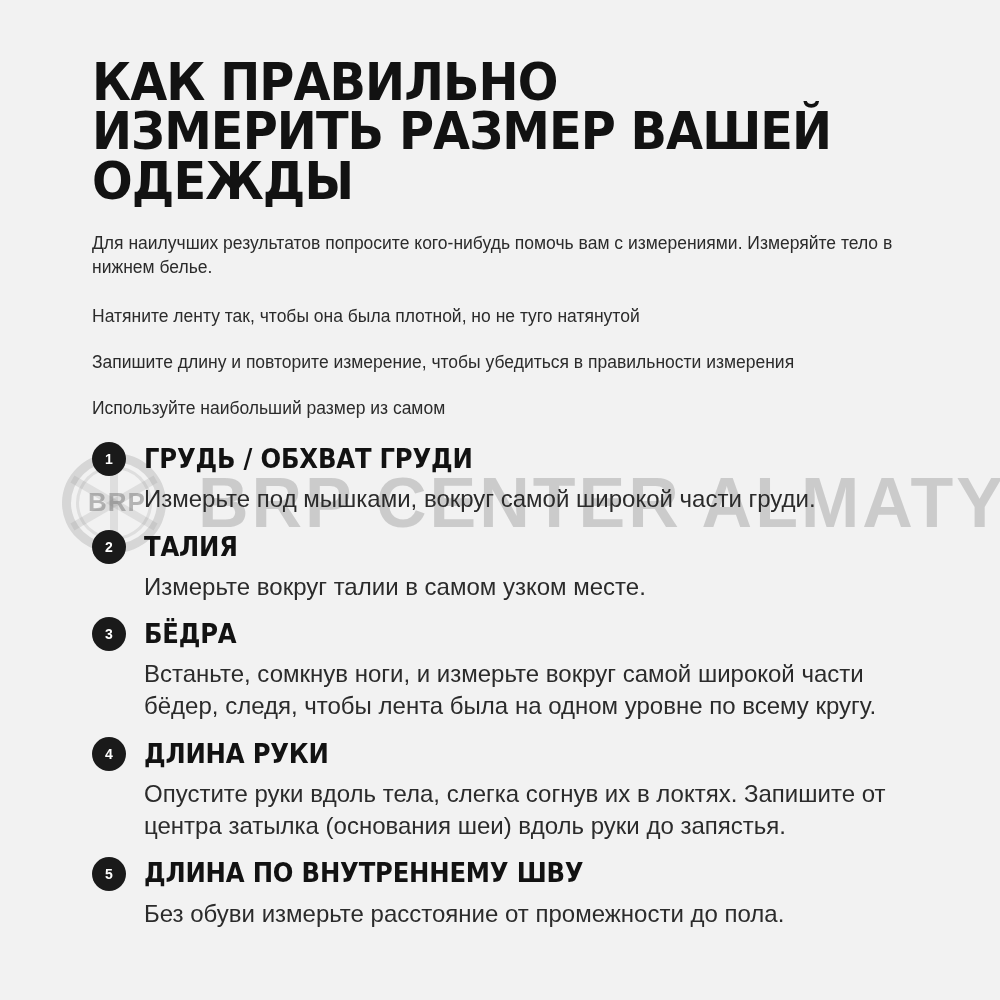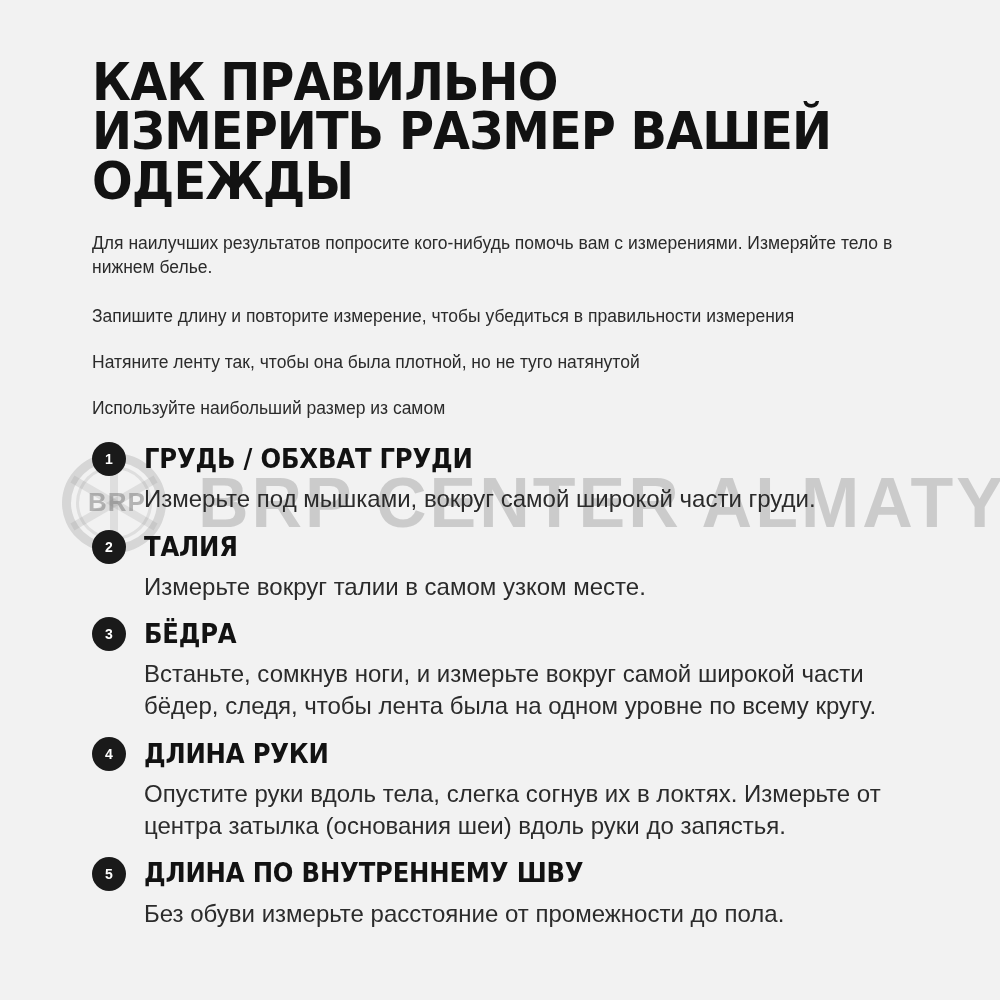--- a/index.html
+++ b/index.html
@@ -191,22 +191,22 @@
     </div>
     <div class="wm-text">BRP CENTER ALMATY</div>
   </div>
 
   <div class="content">
 
     <h1 class="title">КАК ПРАВИЛЬНО ИЗМЕРИТЬ РАЗМЕР ВАШЕЙ ОДЕЖДЫ</h1>
 
     <div class="intro">
       <p class="tight">Для наилучших результатов попросите кого-нибудь помочь вам с измерениями. Измеряйте тело в нижнем белье.</p>
+      <p>Натяните ленту так, чтобы она была плотной, но не туго натянутой</p>
       <p>Запишите длину и повторите измерение, чтобы убедиться в правильности измерения</p>
-      <p>Натяните ленту так, чтобы она была плотной, но не туго натянутой</p>
       <p>Используйте наибольший размер из самом</p>
     </div>
 
     <div class="steps">
 
       <div class="step">
         <div class="step-head">
           <div class="badge">1</div>
           <div class="step-title">ГРУДЬ / ОБХВАТ ГРУДИ</div>
         </div>
@@ -227,21 +227,21 @@
           <div class="step-title">БЁДРА</div>
         </div>
         <div class="step-body">Встаньте, сомкнув ноги, и измерьте вокруг самой широкой части бёдер, следя, чтобы лента была на одном уровне по всему кругу.</div>
       </div>
 
       <div class="step">
         <div class="step-head">
           <div class="badge">4</div>
           <div class="step-title">ДЛИНА РУКИ</div>
         </div>
-        <div class="step-body">Опустите руки вдоль тела, слегка согнув их в локтях. Измерьте от центра затылка (основания шеи) вдоль руки до запястья.</div>
+        <div class="step-body">Опустите руки вдоль тела, слегка согнув их в локтях. Запишите от центра затылка (основания шеи) вдоль руки до запястья.</div>
       </div>
 
       <div class="step">
         <div class="step-head">
           <div class="badge">5</div>
           <div class="step-title">ДЛИНА ПО ВНУТРЕННЕМУ ШВУ</div>
         </div>
         <div class="step-body">Без обуви измерьте расстояние от промежности до пола.</div>
       </div>
 

